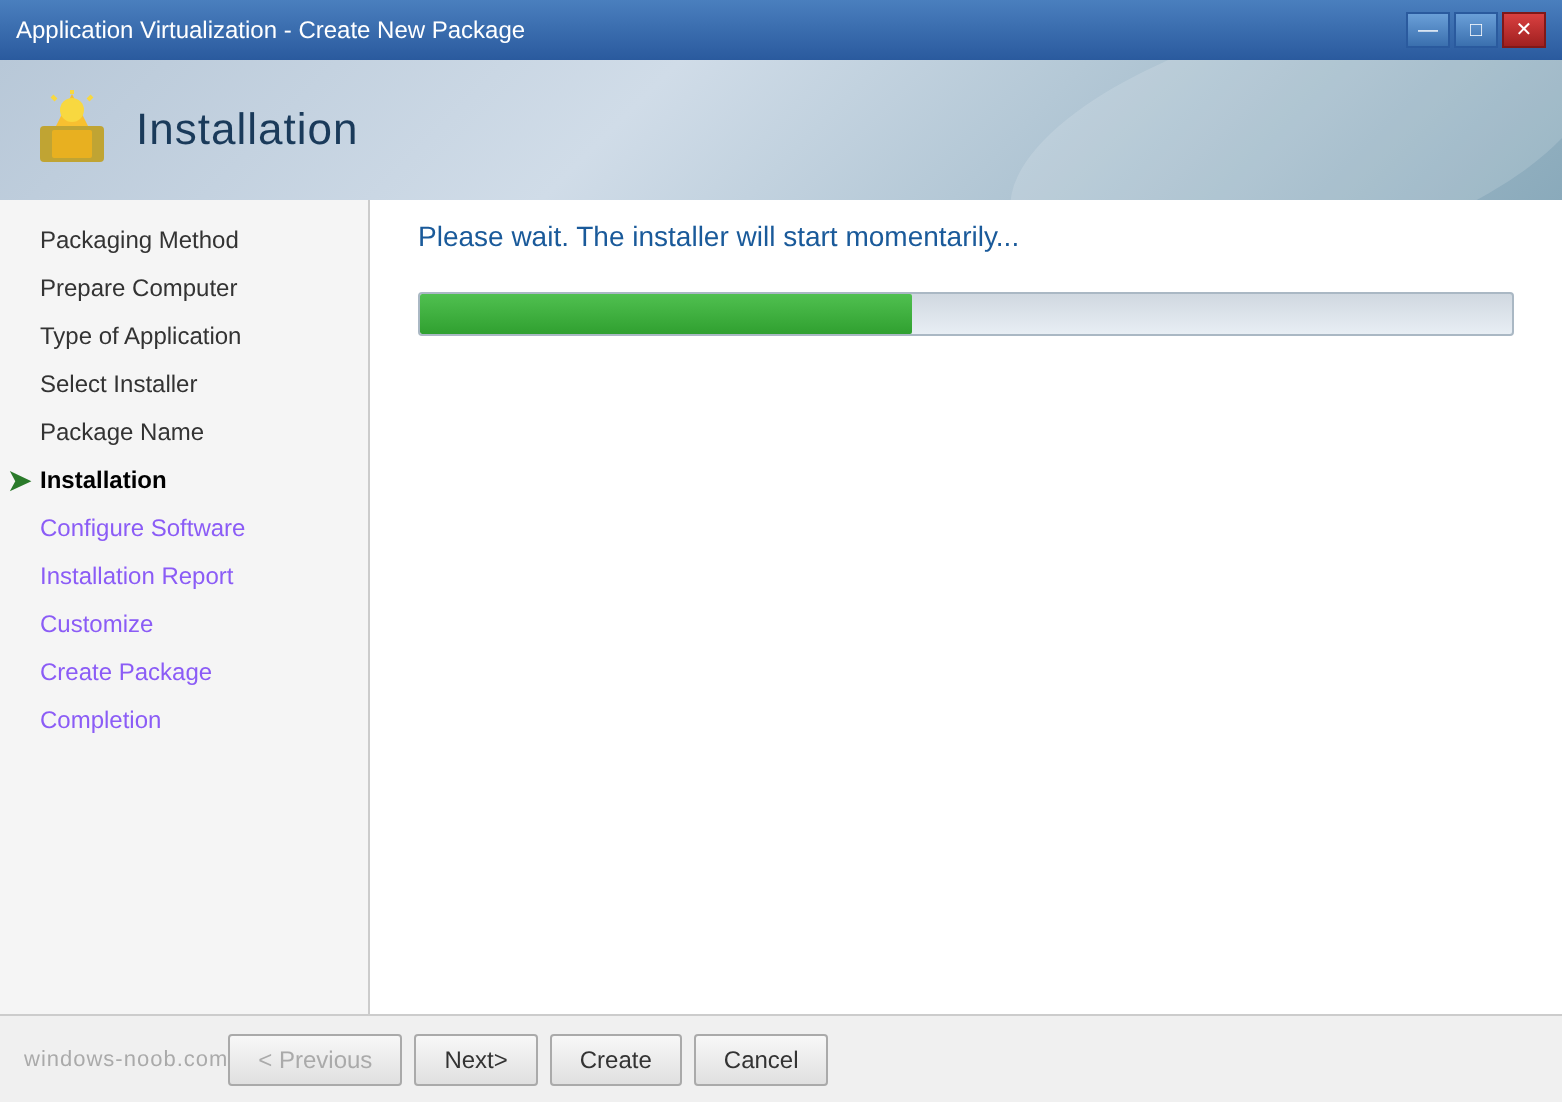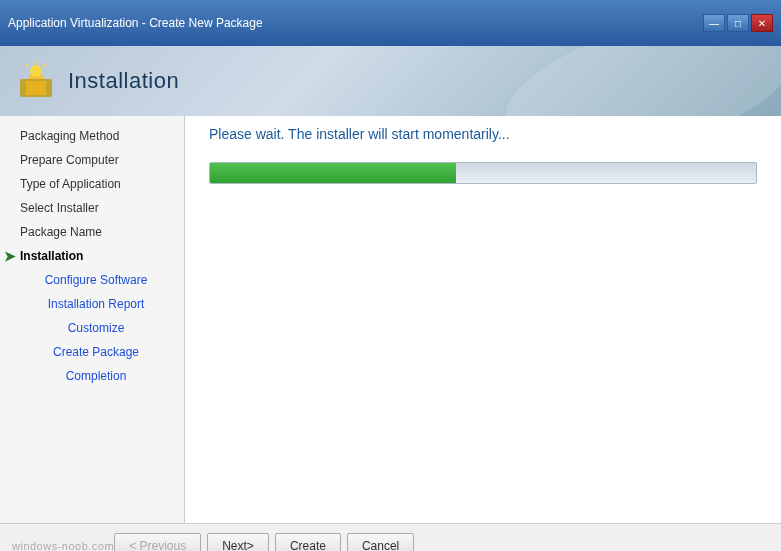--- a/index.html
+++ b/index.html
@@ -9,21 +9,21 @@
       background: #f0f0f0;
       font-family: 'Segoe UI', Tahoma, Geneva, Verdana, sans-serif;
       font-size: 12px;
       color: #222;
       overflow: hidden;
     }
 
     
     .title-bar {
       background: linear-gradient(to bottom, #4a7fbe, #2a5a9e);
-      height: 46px;
+      height: 30px;
       display: flex;
       align-items: center;
       justify-content: space-between;
       padding: 0 8px;
       color: white;
       font-size: 12px;
     }
     .title-bar-controls {
       display: flex;
       gap: 2px;
@@ -118,22 +118,21 @@
       display: inline-block;
     }
     .sidebar-item .arrow-icon {
       display: none;
       position: absolute;
       left: 4px;
       color: #2a7a2a;
       font-size: 14px;
     }
     .sidebar-item.dimmed {
-      color: #1d4ed8;
-      justify-content: center;
+      color: #8b5cf6;
     }
 
     
     .content-panel {
       flex: 1;
       background: white;
       padding: 10px 24px;
       display: flex;
       flex-direction: column;
     }

